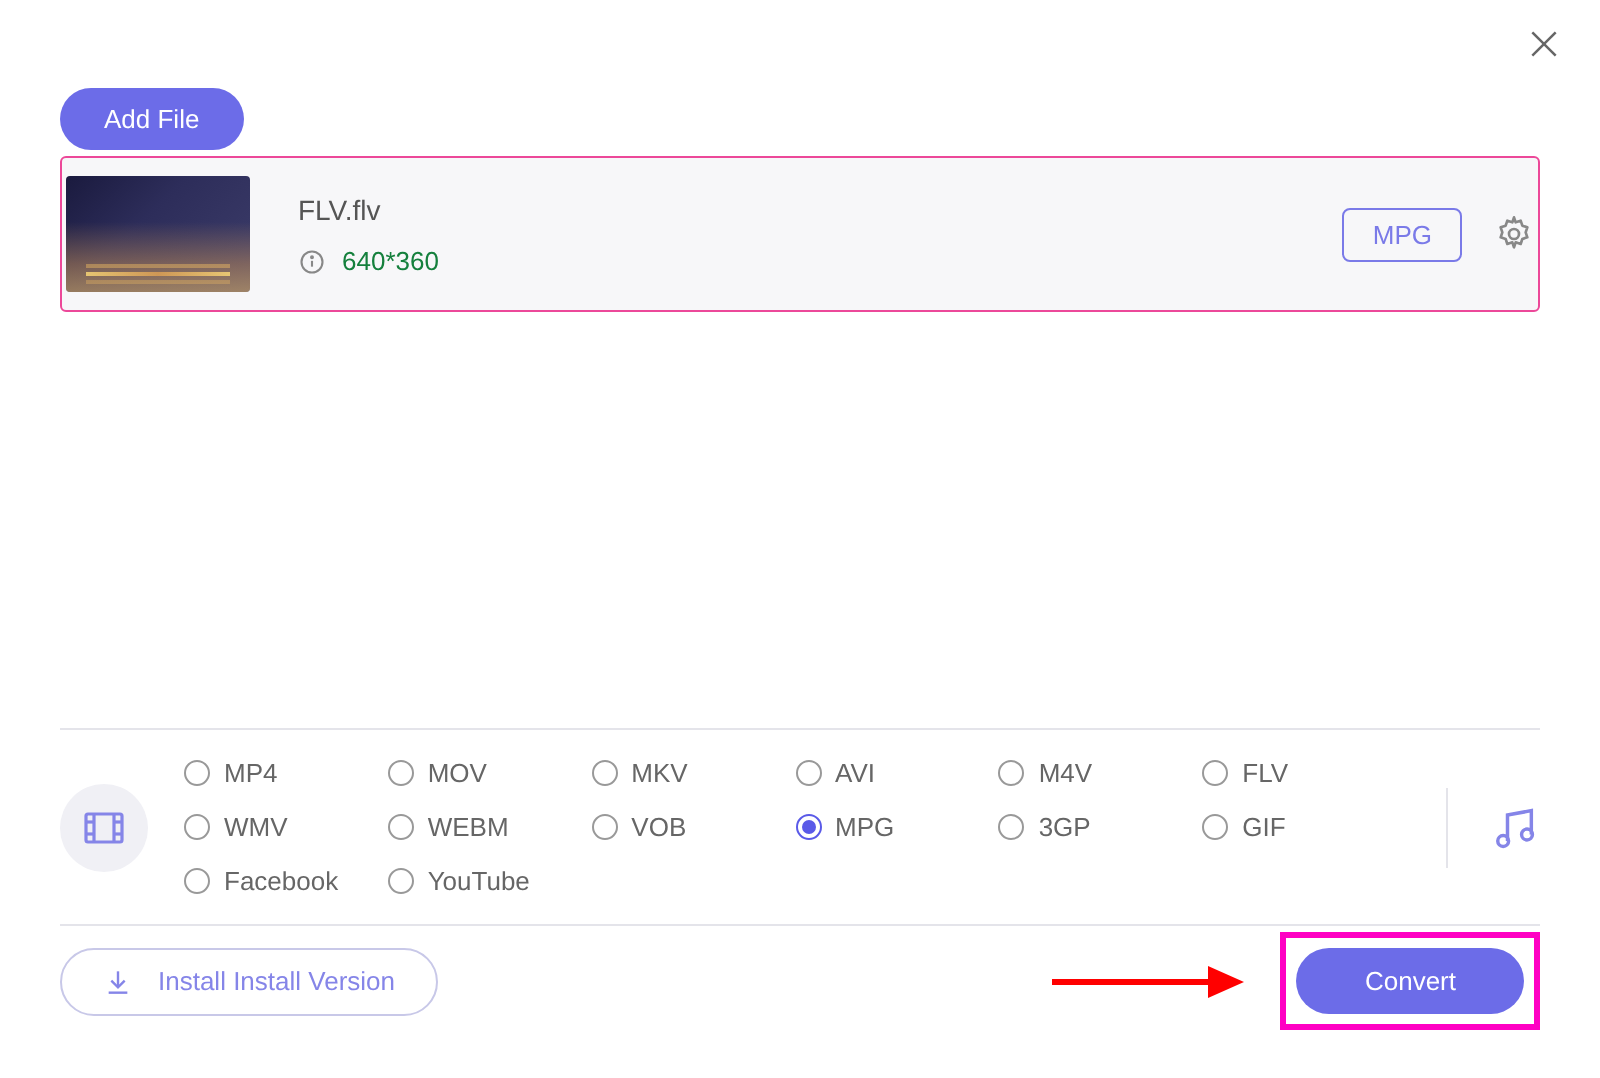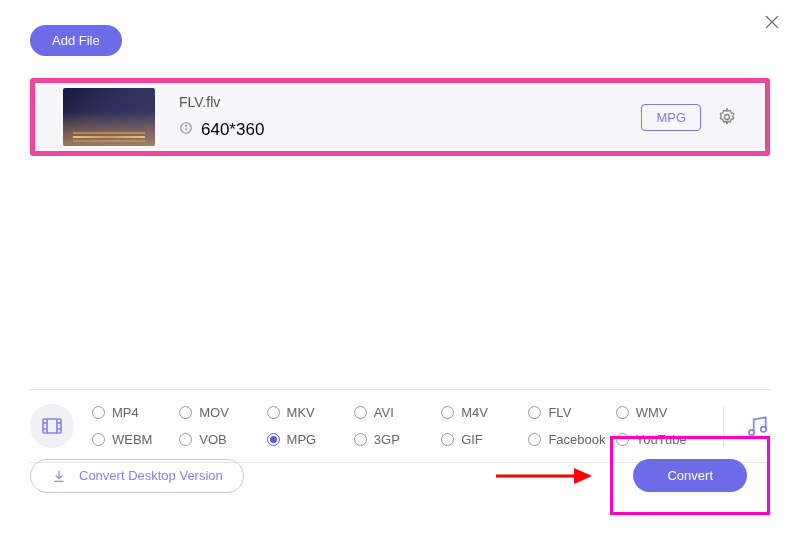--- a/index.html
+++ b/index.html
@@ -16,42 +16,42 @@
       top: 12px;
       right: 18px;
       width: 20px;
       height: 20px;
       cursor: pointer;
       color: #666;
     }
     .close-btn svg { width: 100%; height: 100%; }
     .add-file-btn {
       position: absolute;
-      top: 25px;
+      top: 44px;
       left: 30px;
       background: #6c6ce8;
       color: #fff;
       border: none;
       padding: 8px 22px;
       border-radius: 18px;
       font-size: 13px;
       cursor: pointer;
     }
     .file-row {
       position: absolute;
       top: 78px;
       left: 30px;
       right: 30px;
       height: 78px;
       background: #f7f7f9;
-      border: 5px solid #ec4899;
+      border: 1px solid #ec4899;
       border-radius: 3px;
       display: flex;
       align-items: center;
-      padding: 10px 28px;
+      padding: 10px 2px;
     }
     .thumb {
       width: 92px;
       height: 58px;
       background: linear-gradient(135deg, #1a1a3e 0%, #2d2d5a 40%, #3d3d6a 100%);
       border-radius: 2px;
       position: relative;
       overflow: hidden;
       flex-shrink: 0;
     }
@@ -78,24 +78,24 @@
       margin-left: 24px;
       flex: 1;
     }
     .file-name {
       font-size: 14px;
       color: #555;
       margin-bottom: 10px;
     }
     .file-dim-row {
       display: flex;
-      align-items: flex-start;
+      align-items: flex-end;
       gap: 8px;
-      color: #000000;
-      font-size: 17px;
+      color: #15803d;
+      font-size: 13px;
     }
     .info-icon {
       width: 14px;
       height: 14px;
       color: #888;
     }
     .format-badge {
       border: 1px solid #7a7ae8;
       color: #7a7ae8;
       background: transparent;
@@ -216,21 +216,21 @@
     .arrow-annot {
       position: absolute;
       left: -118px;
       top: 50%;
       transform: translateY(-50%);
       color: #ff0000;
       pointer-events: none;
     }
     .convert-box {
       border: 3px solid #ff00c3;
-      padding: 20px;
+      padding: 5px;
     }
     .convert-btn {
       background: #6c6ce8;
       color: #fff;
       border: none;
       padding: 9px 34px;
       border-radius: 18px;
       font-size: 13px;
       cursor: pointer;
     }
@@ -276,21 +276,21 @@
     <svg viewBox="0 0 24 24" fill="none" stroke="currentColor" stroke-width="1.6">
       <rect x="3" y="5" width="18" height="14" rx="1"></rect>
       <line x1="7" y1="5" x2="7" y2="19"></line>
       <line x1="17" y1="5" x2="17" y2="19"></line>
       <line x1="3" y1="9" x2="7" y2="9"></line>
       <line x1="3" y1="15" x2="7" y2="15"></line>
       <line x1="17" y1="9" x2="21" y2="9"></line>
       <line x1="17" y1="15" x2="21" y2="15"></line>
     </svg>
   </div>
-  <div class="radio-grid" id="radio-grid" style="grid-template-columns: repeat(7, 1fr);">
+  <div class="radio-grid" id="radio-grid" style="grid-template-columns: repeat(6, 1fr);">
       <div class="radio-item">
         <span class="radio-circle"></span>
         <span>MP4</span>
       </div>
       <div class="radio-item">
         <span class="radio-circle"></span>
         <span>MOV</span>
       </div>
       <div class="radio-item">
         <span class="radio-circle"></span>
@@ -351,21 +351,21 @@
   </div>
 </div>
 
 <div class="bottom-bar">
   <button class="install-btn">
     <svg viewBox="0 0 24 24" fill="none" stroke="currentColor" stroke-width="1.8">
       <path d="M12 4v11"></path>
       <path d="M7 11l5 5 5-5"></path>
       <path d="M5 20h14"></path>
     </svg>
-    <span>Convert Desktop Version</span>
+    <span>Install Install Version</span>
   </button>
   <div class="convert-wrap">
     <svg class="arrow-annot" width="100" height="28" viewBox="0 0 100 28">
       <line x1="4" y1="14" x2="82" y2="14" stroke="#ff0000" stroke-width="3"></line>
       <polygon points="82,6 100,14 82,22" fill="#ff0000"></polygon>
     </svg>
     <div class="convert-box">
       <button class="convert-btn">Convert</button>
     </div>
   </div>

